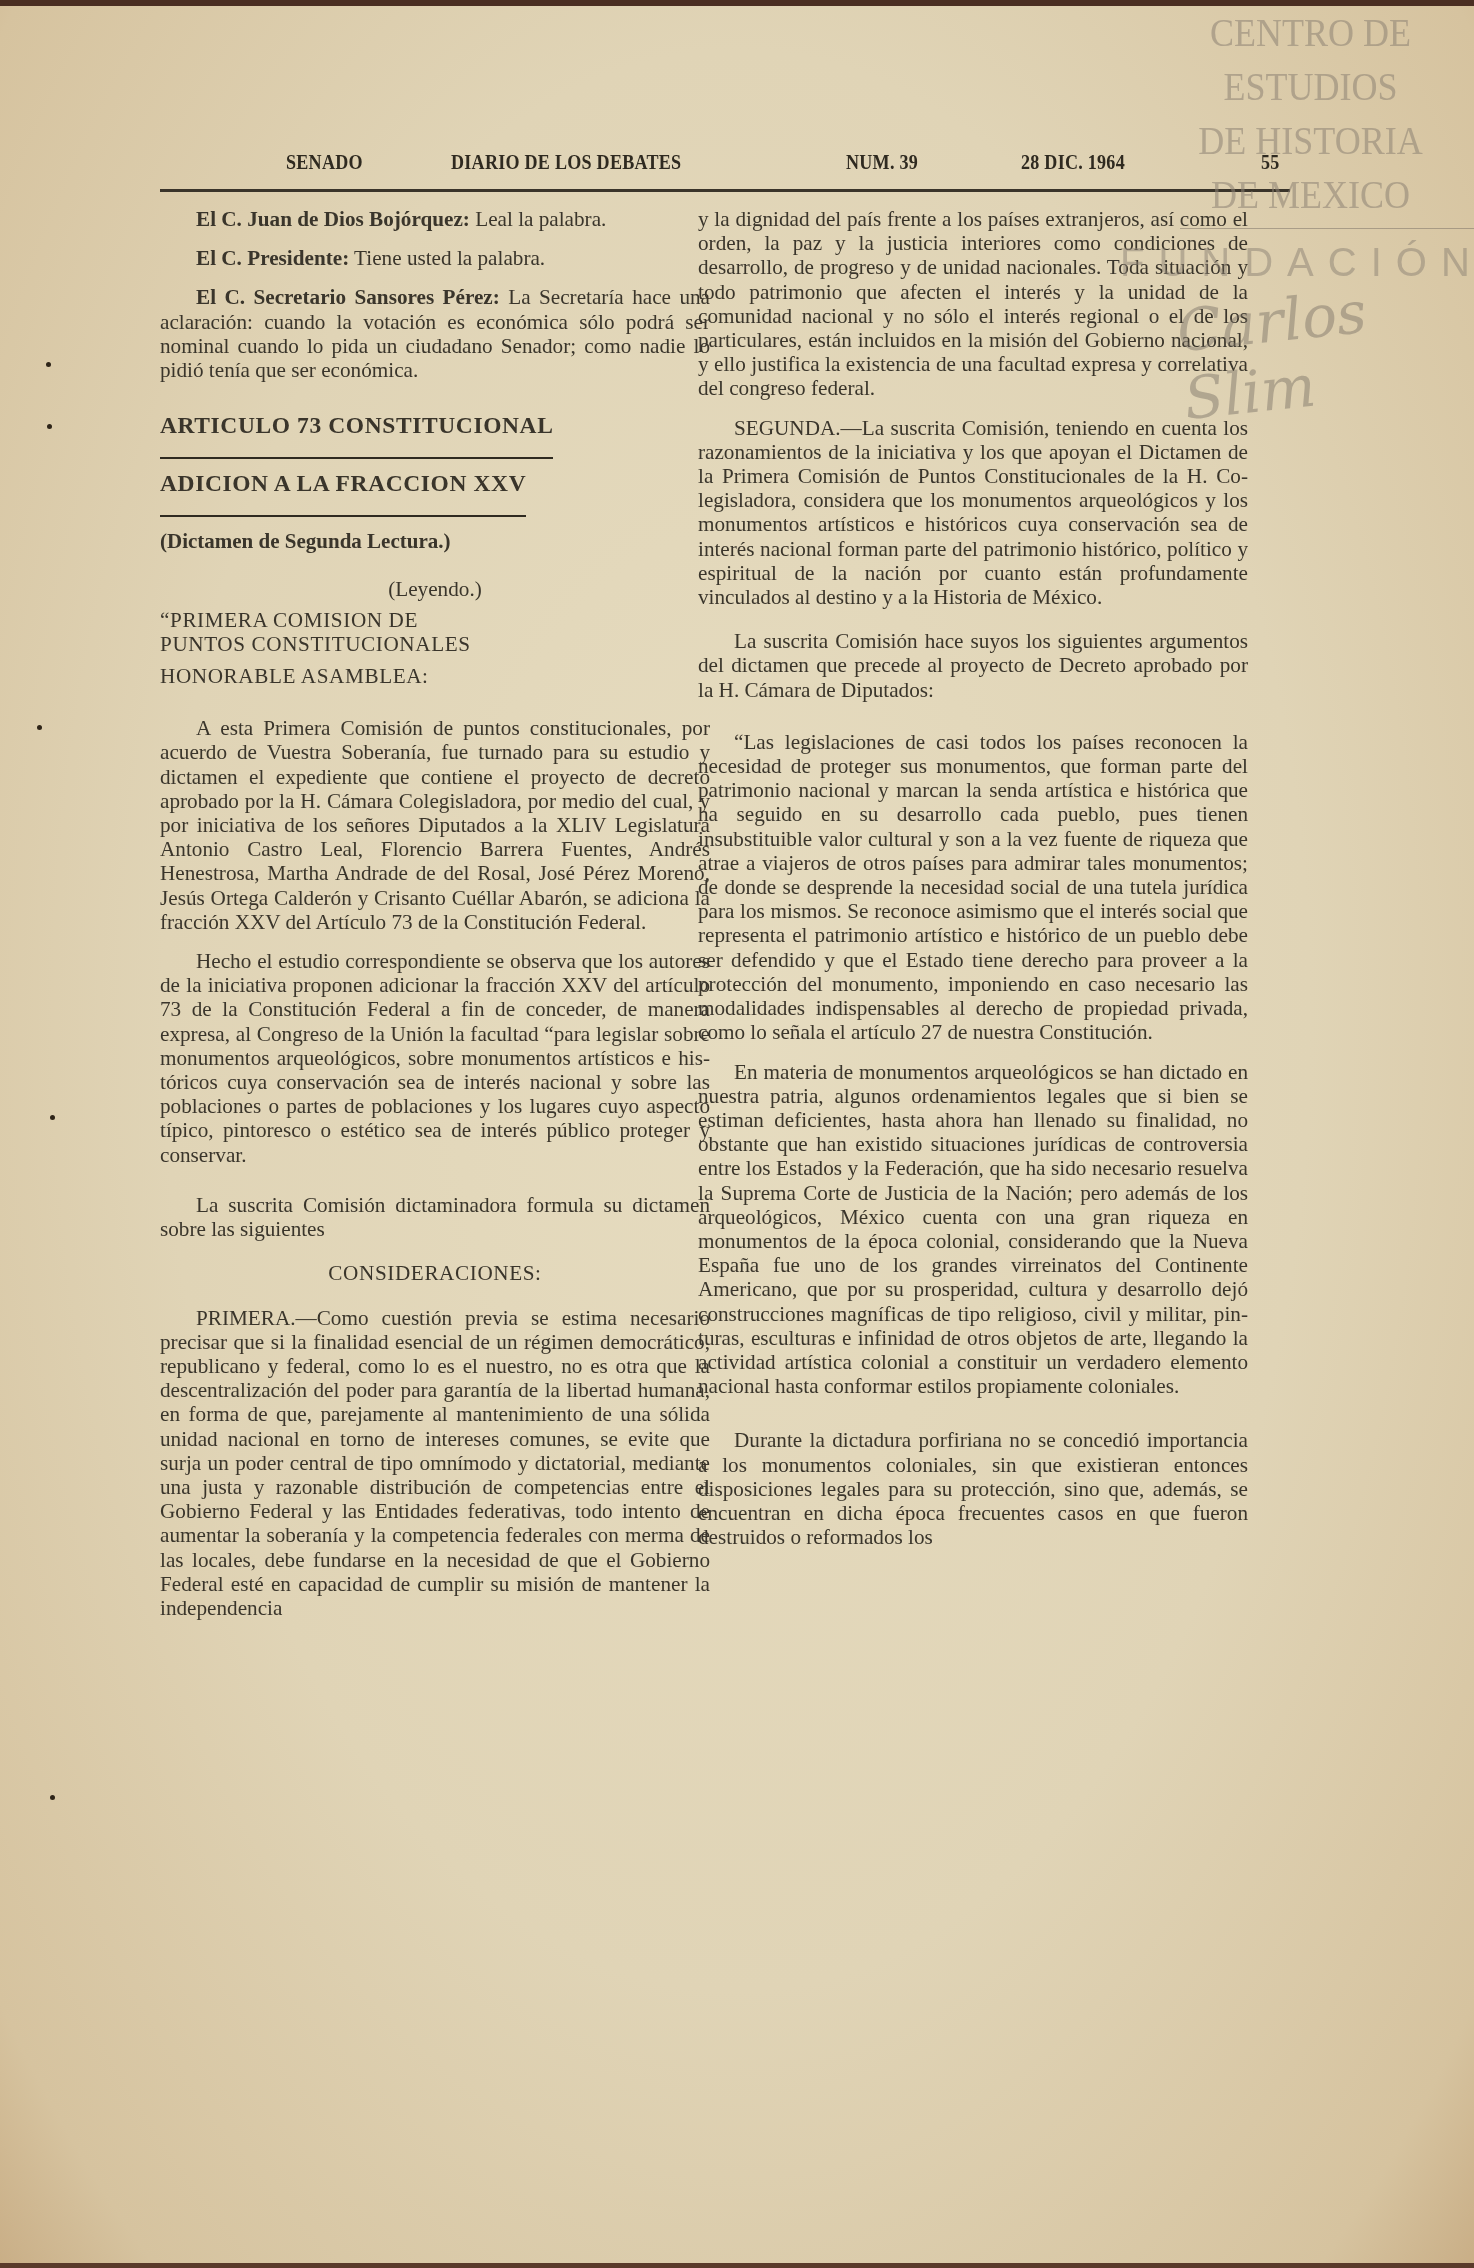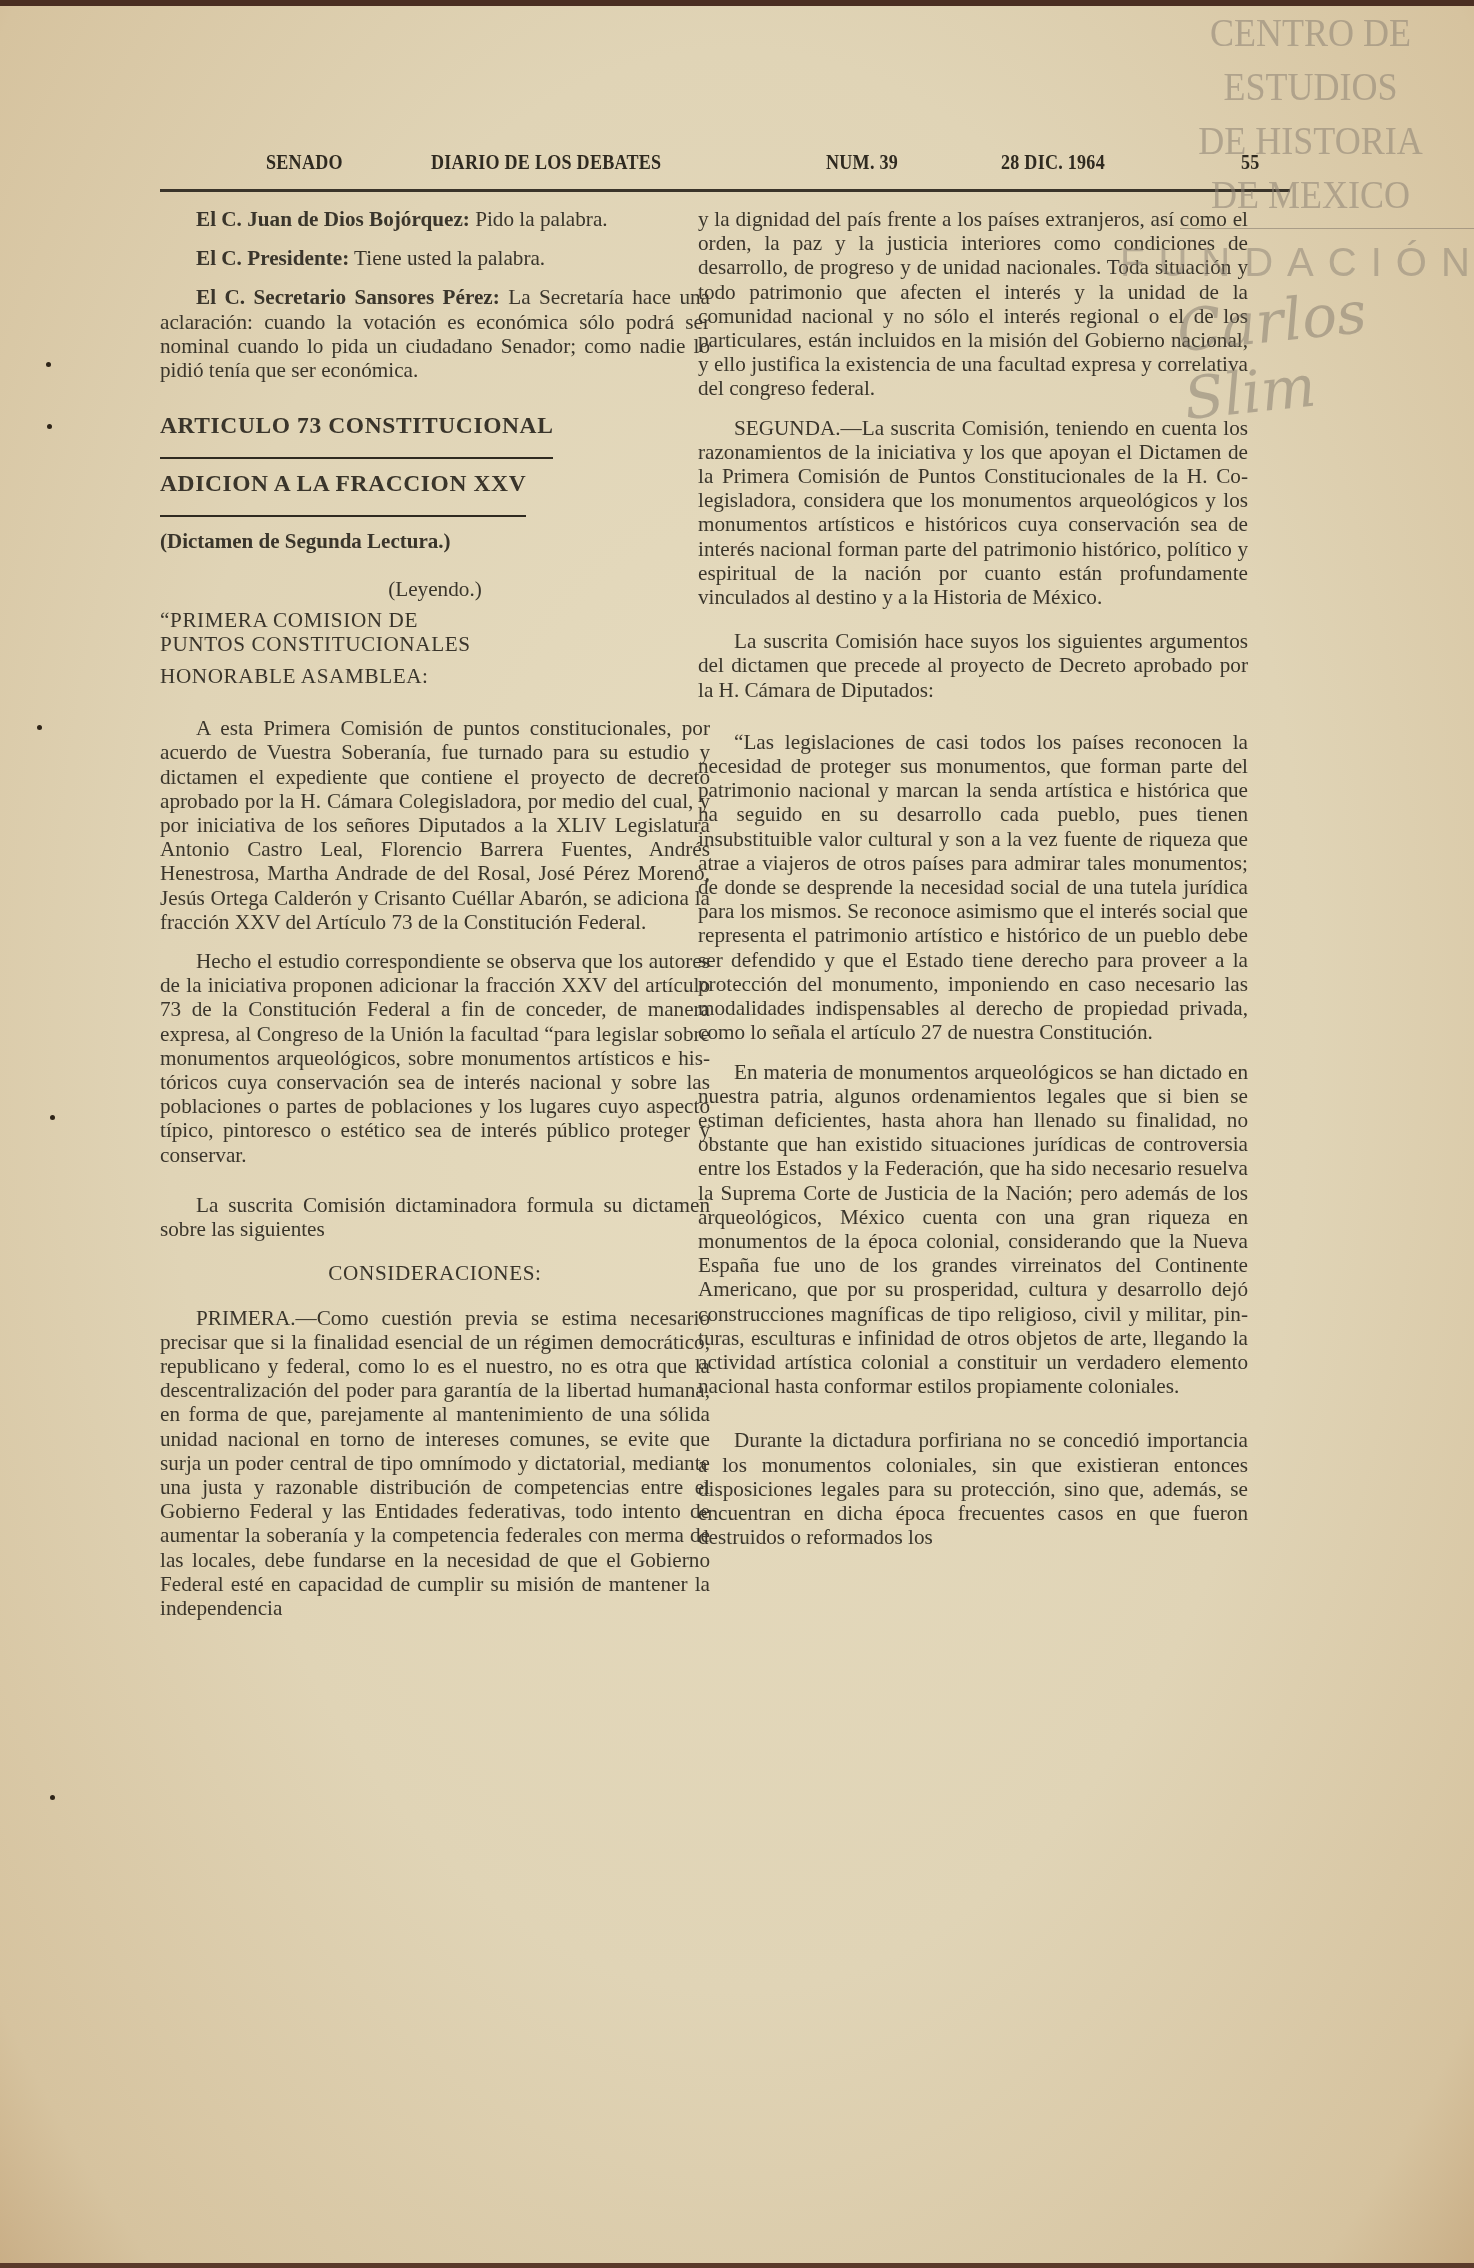--- a/index.html
+++ b/index.html
@@ -5,21 +5,21 @@
   html, body { margin: 0; padding: 0; }
   body {
     width: 1474px; height: 2268px; position: relative; overflow: hidden;
     background: radial-gradient(ellipse at 50% 45%, #e6dcc0 0%, #e0d4b6 55%, #d6c39f 90%, #c9ae86 100%);
     font-family: "Liberation Serif", "DejaVu Serif", serif;
     color: #3a352b;
   }
   .topbar { position: absolute; left: 0; top: 0; width: 1474px; height: 6px; background: #4a2e22; }
   .botbar { position: absolute; left: 0; bottom: 0; width: 1474px; height: 5px; background: #5a3a2a; }
   .header {
-    position: absolute; left: 266px; top: 150px; width: 990px; height: 30px;
+    position: absolute; left: 286px; top: 150px; width: 990px; height: 30px;
     font-family: "Liberation Serif", serif; font-weight: bold; font-size: 21px; color: #2f2a20;
     letter-spacing: 0.3px;
   }
   .header span { position: absolute; top: 0; white-space: nowrap; transform: scaleX(0.86); transform-origin: left; }
   .rule { position: absolute; left: 160px; top: 189px; width: 1130px; height: 3px; background: #3a342a; }
   .col { position: absolute; top: 207px; width: 550px; font-size: 21.2px; line-height: 24.2px; text-align: justify; hyphens: manual; }
   .col.left { left: 160px; }
   .col.right { left: 698px; }
   .col p { margin: 0 0 15px 0; text-indent: 36px; }
   .col p.noind { text-indent: 0; }
@@ -48,21 +48,21 @@
 <div class="header">
   <span style="left:0">SENADO</span>
   <span style="left:165px">DIARIO DE LOS DEBATES</span>
   <span style="left:560px">NUM. 39</span>
   <span style="left:735px">28 DIC. 1964</span>
   <span style="left:975px">55</span>
 </div>
 <div class="rule"></div>
 
 <div class="col left">
-  <p><span class="speaker">El C. Juan de Dios Bojórquez:</span><span> Pido la pa­labra.</span></p>
+  <p><span class="speaker">El C. Juan de Dios Bojórquez:</span><span> Leal la pa­labra.</span></p>
   <p><span class="speaker">El C. Presidente:</span><span> Tiene usted la palabra.</span></p>
   <p><span class="speaker">El C. Secretario Sansores Pérez:</span><span> La Secre­taría hace una aclaración: cuando la votación es económica sólo podrá ser nominal cuando lo pida un ciudadano Senador; como nadie lo pidió tenía que ser económica.</span></p>
 
   <div class="heading">ARTICULO 73 CONSTITUCIONAL</div><br>
   <div class="heading heading2">ADICION A LA FRACCION XXV</div>
   <div class="subheading">(Dictamen de Segunda Lectura.)</div>
 
   <p class="centered" style="margin-bottom:6px">(Leyendo.)</p>
   <p class="rightalign caps" style="margin:0">“PRIMERA COMISION DE</p>
   <p class="rightalign caps" style="margin-bottom:8px">PUNTOS CONSTITUCIONALES</p>

